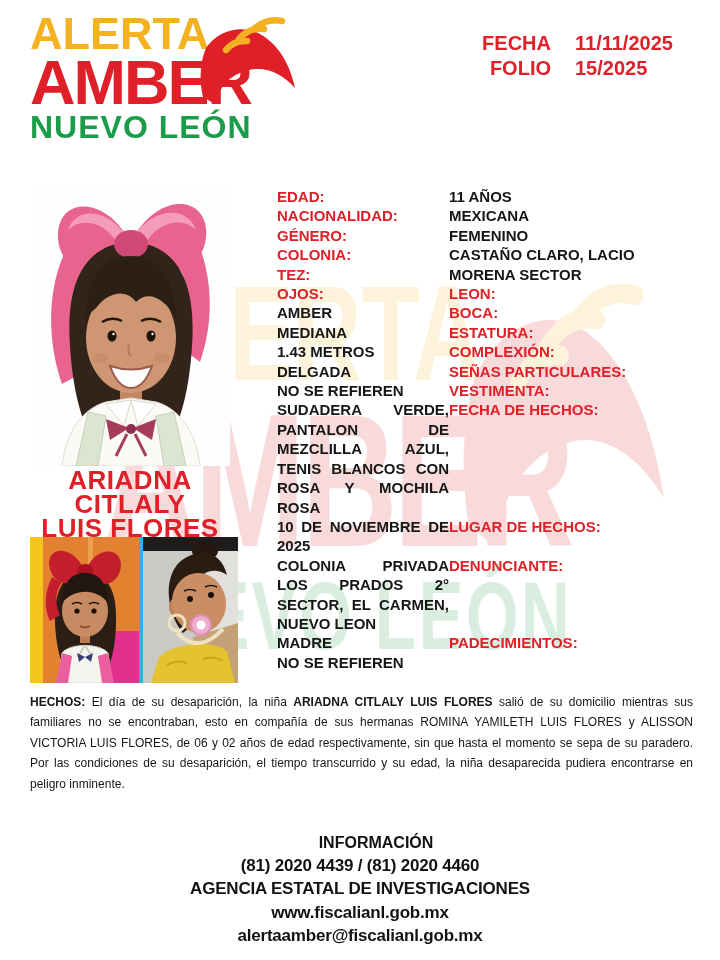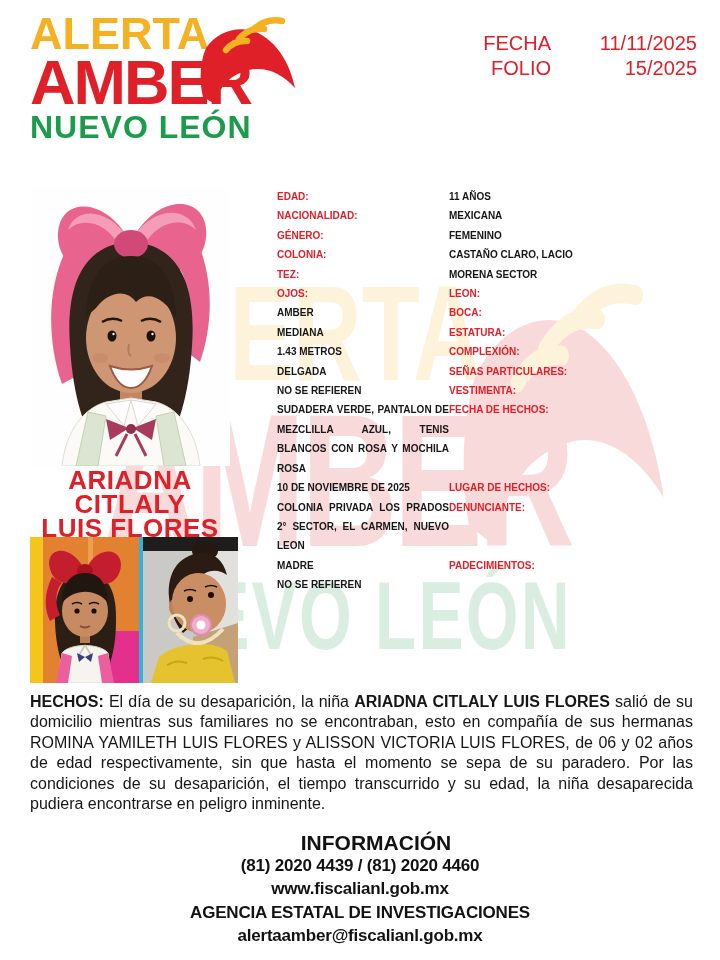--- a/index.html
+++ b/index.html
@@ -27,54 +27,54 @@
   
   .watermark{
     position:absolute;left:102px;top:256px;
     transform:scale(2.12,3.02);transform-origin:0 0;
     opacity:0.16;z-index:0;pointer-events:none;
   }
   
   .meta{
     position:absolute;top:32px;right:23px;z-index:3;
     display:grid;grid-template-columns:70px 122px;column-gap:24px;row-gap:2px;
-    color:var(--red);font-weight:normal;font-size:20px;line-height:23px;
+    color:var(--red);font-weight:bold;font-size:20px;line-height:23px;
   }
   .meta .m-label{text-align:right;}
-  .meta .m-value{text-align:right;}
+  .meta .m-value{text-align:left;}
   
   .main-photo{position:absolute;left:32px;top:186px;width:198px;height:280px;z-index:2;}
   .subject-name{
     position:absolute;left:16px;top:468px;width:228px;z-index:3;
     text-align:center;color:var(--red);font-weight:bold;
     font-size:26px;line-height:24px;letter-spacing:0.5px;
   }
   .photos-row{position:absolute;left:30px;top:537px;height:146px;display:flex;z-index:2;}
   .photo-sm{display:block;}
   .photo-divider{width:4px;height:146px;background:var(--cyan);}
   
   .details{
     position:absolute;left:277px;top:187px;width:424px;z-index:3;
     display:grid;grid-template-columns:172px 252px;
-    font-size:10px;font-weight:bold;line-height:19.4px;
+    font-size:15px;font-weight:bold;line-height:19.4px;
   }
   .d-label{color:var(--red);white-space:nowrap;}
   .d-value{color:var(--ink);text-align:justify;}
   
   .hechos{
     position:absolute;left:30px;top:692px;width:663px;z-index:3;
-    font-size:16px;line-height:20.4px;text-align:justify;color:var(--ink);margin:0;
+    font-size:12px;line-height:20.4px;text-align:justify;color:var(--ink);margin:0;
   }
   .hechos .bold{font-weight:bold;}
   
   .footer{
     position:absolute;left:0;top:831px;width:720px;z-index:3;
     text-align:center;color:#121212;font-weight:bold;
   }
-  .f-title{font-size:21px;line-height:23px;padding-left:32px;}
+  .f-title{font-size:16px;line-height:23px;padding-left:32px;}
   .f-line{font-size:17px;line-height:23.4px;letter-spacing:-0.2px;}
 </style>
 </head>
 <body>
 
 <div class="page">
 
   <div class="watermark">
     <div class="logo">
       <svg class="logo-swoosh" viewBox="0 -10 118 110" aria-hidden="true">
@@ -258,18 +258,18 @@
 
       <div class="d-label">PADECIMIENTOS:</div>
       <div class="d-value">NO SE REFIEREN</div>
     </div>
 
   <p class="hechos"><span class="bold">HECHOS:</span><span> El día de su desaparición, la niña </span><span class="bold">ARIADNA CITLALY LUIS FLORES</span><span> salió de su domicilio mientras sus familiares no se encontraban, esto en compañía de sus hermanas ROMINA YAMILETH LUIS FLORES y ALISSON VICTORIA LUIS FLORES, de 06 y 02 años de edad respectivamente, sin que hasta el momento se sepa de su paradero. Por las condiciones de su desaparición, el tiempo transcurrido y su edad, la niña desaparecida pudiera encontrarse en peligro inminente.</span></p>
 
   <div class="footer">
     <div class="f-title">INFORMACIÓN</div>
     <div class="f-line">(81) 2020 4439 / (81) 2020 4460</div>
+    <div class="f-line">AGENCIA ESTATAL DE INVESTIGACIONES</div>
     <div class="f-line">www.fiscalianl.gob.mx</div>
-    <div class="f-line">AGENCIA ESTATAL DE INVESTIGACIONES</div>
     <div class="f-line">alertaamber@fiscalianl.gob.mx</div>
   </div>
 
 </div>
 
 </body></html>

